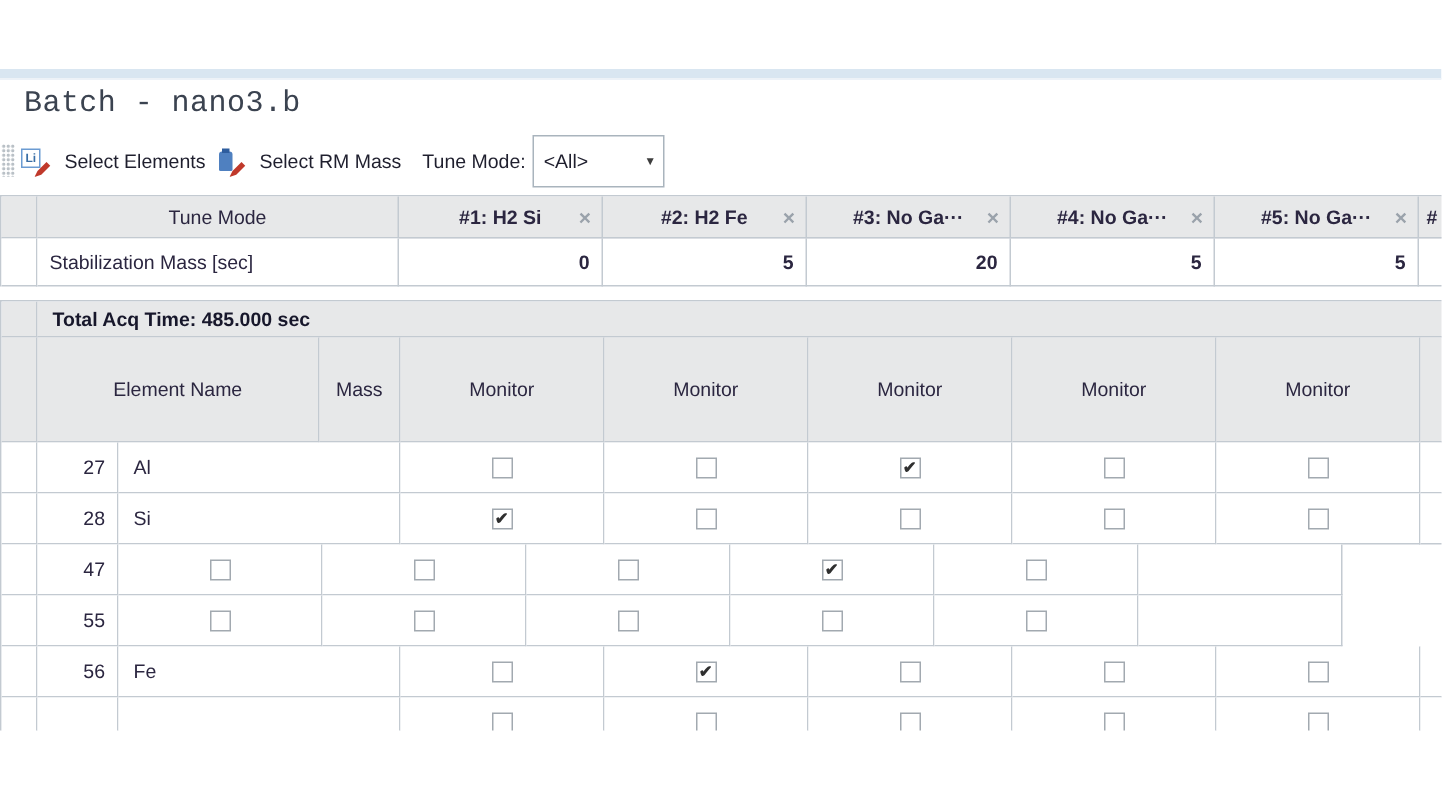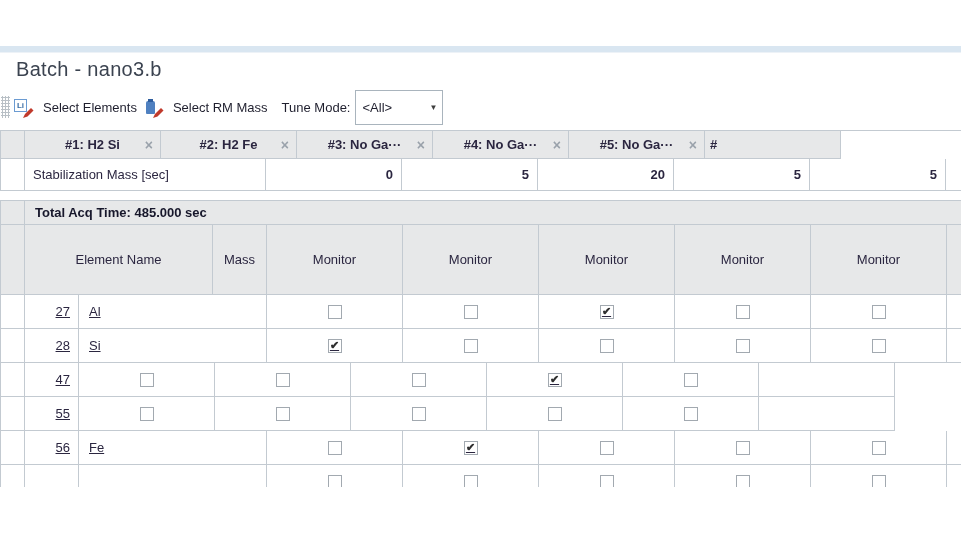--- a/index.html
+++ b/index.html
@@ -8,21 +8,21 @@
     font-family: "Liberation Sans", sans-serif;
     background: #ffffff;
     color: #2b2640;
     overflow: hidden;
   }
   .viewport { position: relative; width: 961px; height: 540px; overflow: hidden; background: #fff; }
 
   .top-strip { position: absolute; left: 0; top: 46px; width: 100%; height: 7px;
                background: #d9e6f1; border-bottom: 1px solid #edf2f7; }
 
-  .title { position: absolute; left: 16px; top: 58px; font-size: 20px; color: #3b4350; letter-spacing: .3px; }
+  .title { position: absolute; left: 16px; top: 58px; font-size: 20px; color: #3b4350; letter-spacing: .3px; font-family: Liberation Mono, monospace; }
 
   .toolbar { position: absolute; left: 0; top: 93px; height: 28px; display: flex; align-items: center;
              font-size: 13px; color: #1f1f2e; }
   .grip { width: 9px; height: 22px; margin: 0 3px 0 1px;
           background-image: radial-gradient(circle, #b9c0c6 1px, transparent 1.3px);
           background-size: 3px 3px; }
   .tool-btn { display: flex; align-items: center; cursor: default; }
   .icon-wrap { position: relative; width: 18px; height: 18px; margin-right: 12px; }
   .li-box { position: absolute; left: 1px; top: 1px; width: 13px; height: 13px;
             border: 1px solid #6b9bd2; background: #fff; font-size: 8px; font-weight: bold;
@@ -53,21 +53,21 @@
                      color: #9aa2ab; font-size: 14px; line-height: 1; cursor: default; }
   .tab-cell.partial { justify-content: flex-start; padding-left: 5px; }
   .label-cell { padding-left: 8px; }
   .value-cell { justify-content: flex-end; padding-right: 8px; }
 
   .acq-grid { top: 200px; width: 1082px; height: 287px; overflow: hidden; }
   .total-band .cell { height: 24px; }
   .total-cell { font-weight: bold; padding-left: 10px; color: #17172b; width: 1057px; }
   .acq-head .cell { height: 70px; }
   .w-mass { width: 54px; } .w-el { width: 188px; } .w-mon { width: 136px; }
-  .row-el .cell { height: 34px; text-decoration: underline; }
+  .row-el .cell { height: 34px; }
   .mass-cell { justify-content: flex-end; padding-right: 8px; }
   .el-cell { padding-left: 10px; }
   .cb { width: 14px; height: 14px; border: 1px solid #a2a9b0; background: #fff;
         display: flex; align-items: center; justify-content: center;
         font-size: 11px; font-weight: bold; color: #2f2f2f; }
 </style>
 </head>
 <body>
 
 <div class="viewport">
@@ -106,20 +106,21 @@
     <span class="tm-label">Tune Mode:</span>
     <div class="dropdown">
       <span class="val">&lt;All&gt;</span>
       <span class="arrow">▼</span>
     </div>
   </div>
 
   <div class="grid tune-grid">
     <div class="row row-head">
       <div class="cell hd w-sel"></div>
+      <div class="cell hd center w-tune">Tune Mode</div>
     <div class="cell hd tab-cell w-tab">
           <span class="tab-label">#1: H2 Si</span>
           <span class="close">×</span>
         </div>
         <div class="cell hd tab-cell w-tab">
           <span class="tab-label">#2: H2 Fe</span>
           <span class="close">×</span>
         </div>
         <div class="cell hd tab-cell w-tab">
           <span class="tab-label">#3: No Ga···</span>

